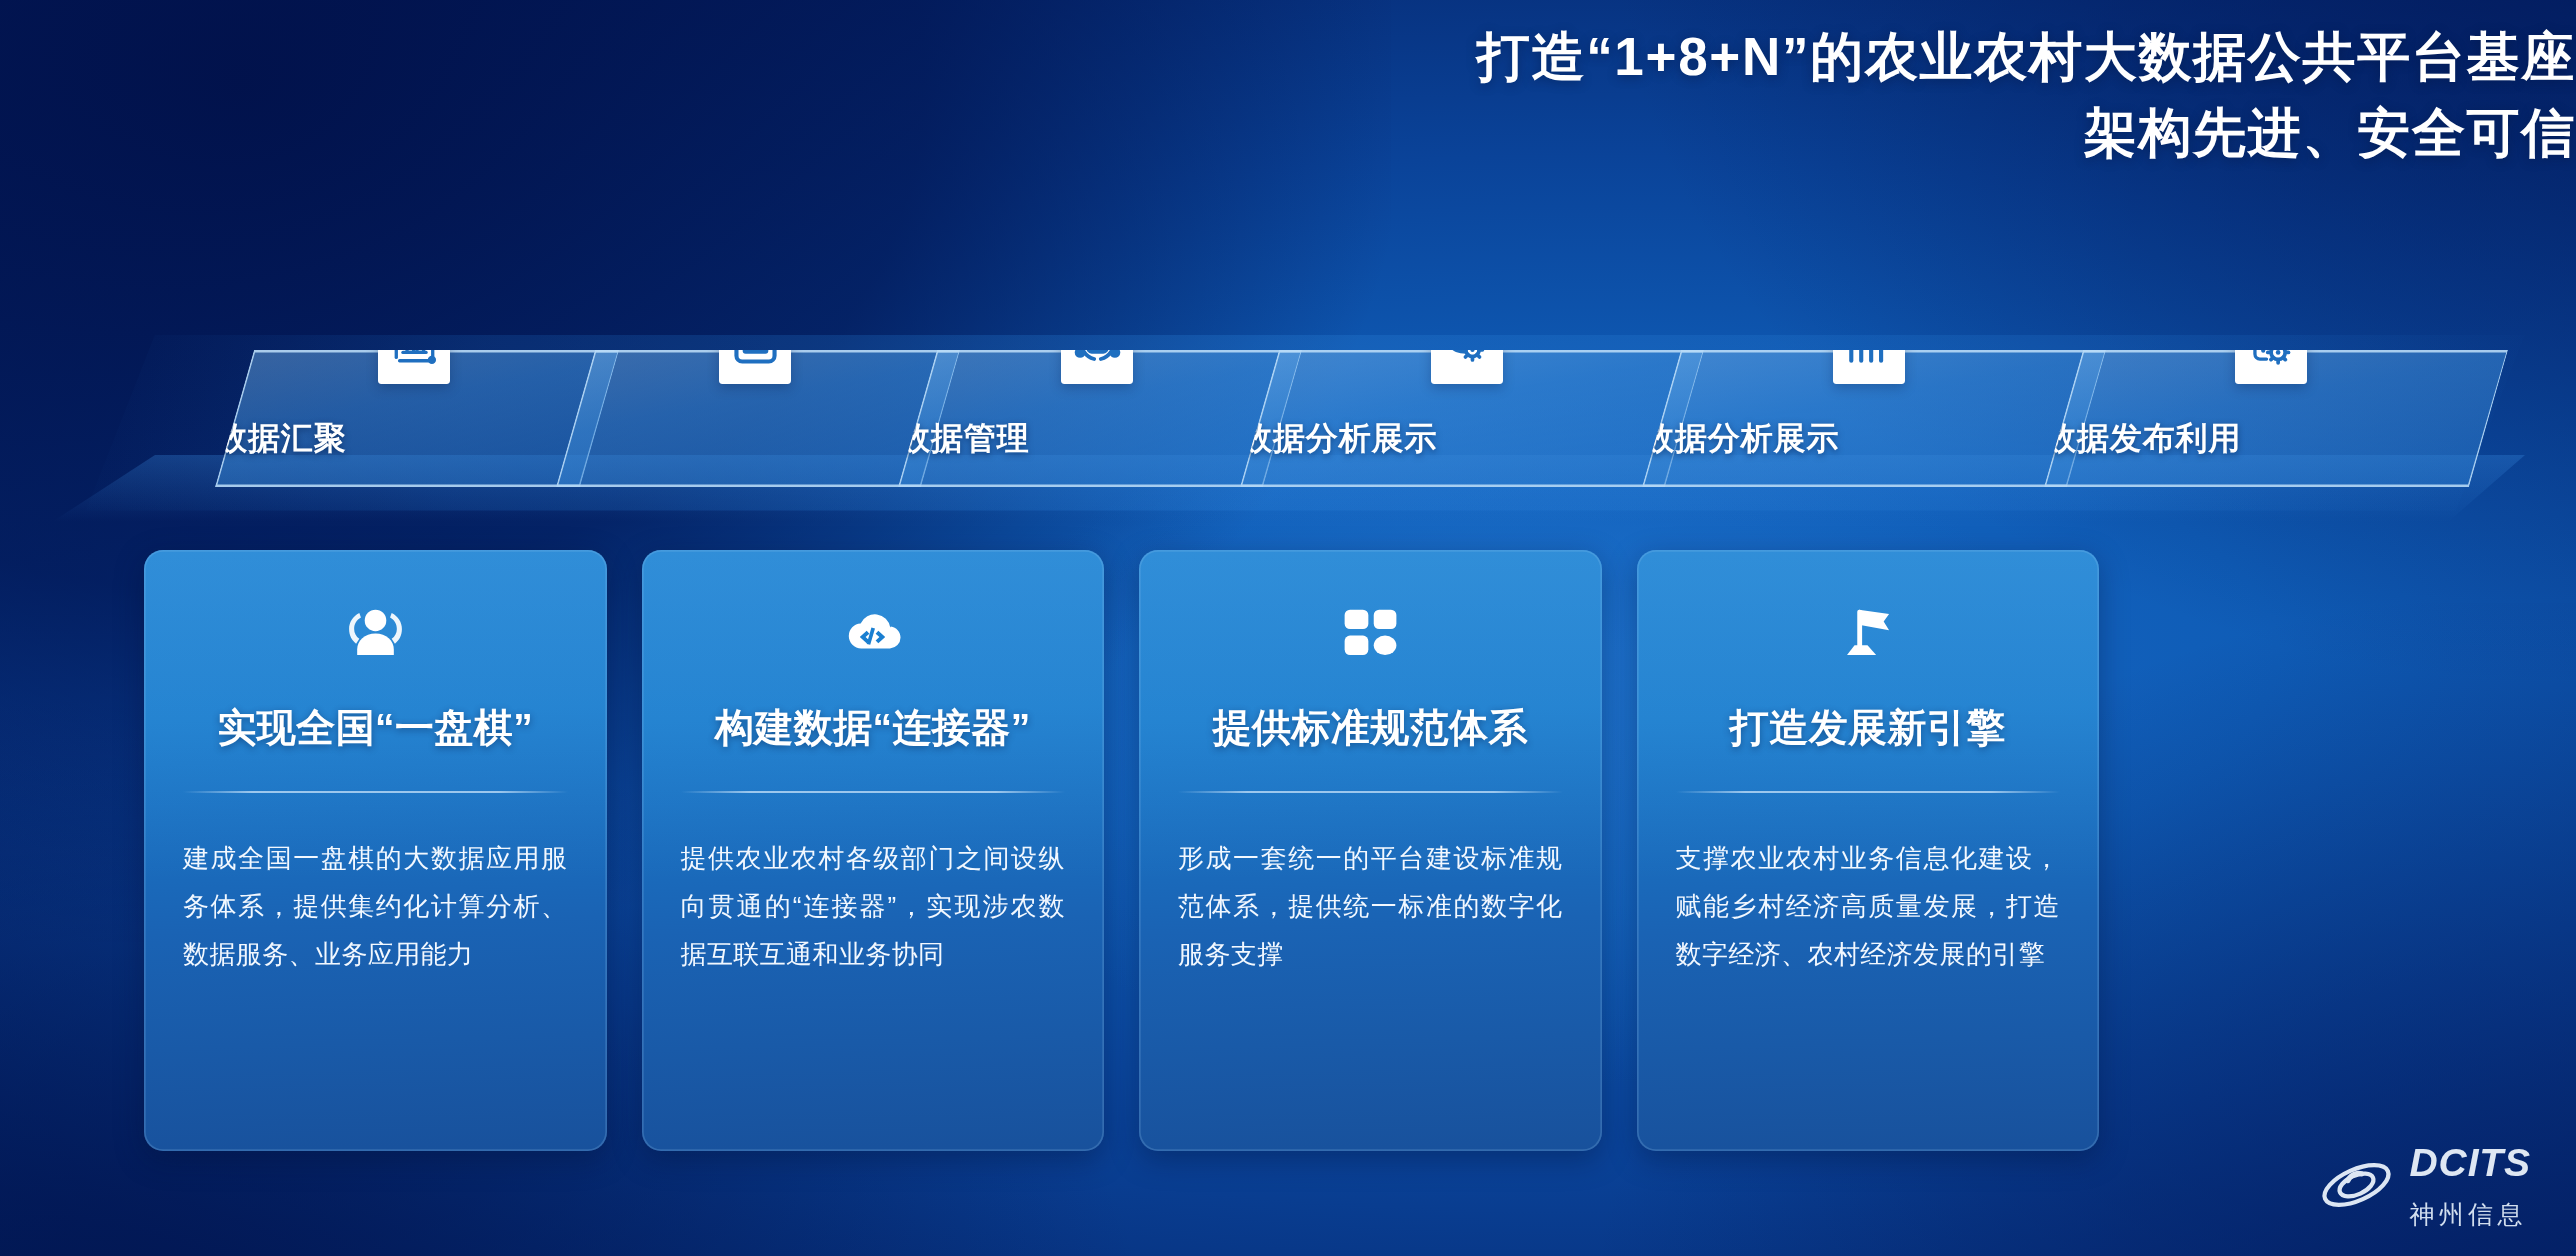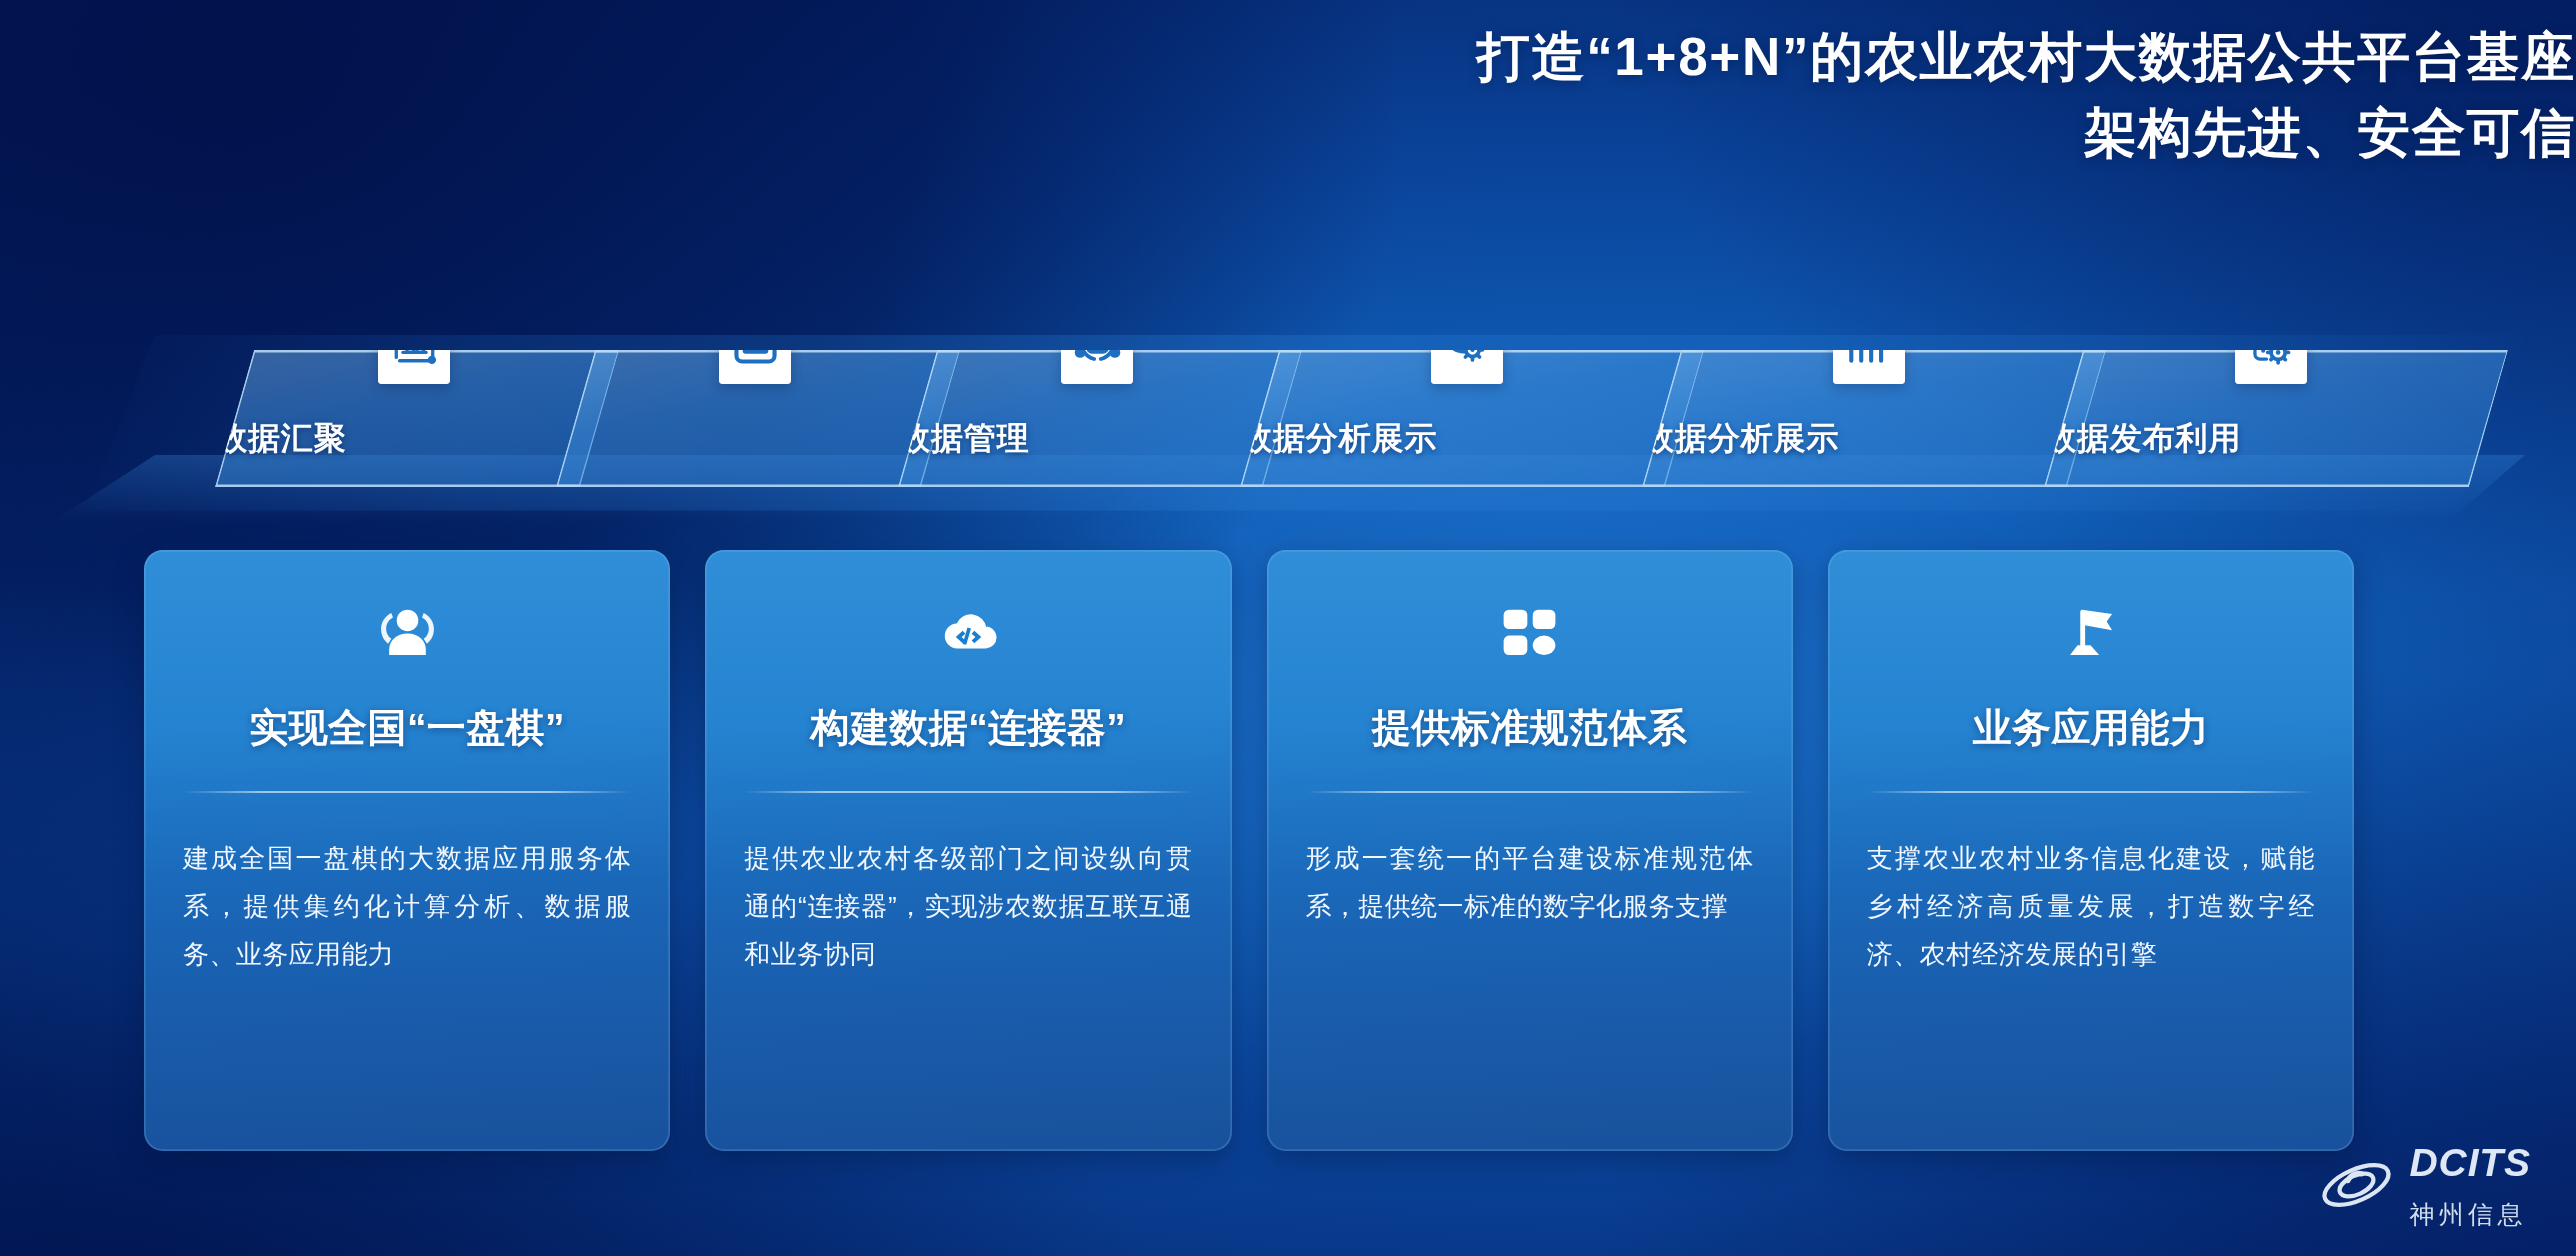--- a/index.html
+++ b/index.html
@@ -87,21 +87,21 @@
   }
   .seg-icon{
     position:absolute; top:-50px; width:72px; height:84px;
     background:#fff; border-radius:3.4px;
     display:flex; align-items:center; justify-content:center;
     box-shadow:0 3.4px 12px rgba(0,20,60,.25);
   }
   .seg-icon svg{ width:53px; height:53px; display:block; }
 
   
-  #cards{ position:absolute; z-index:5; left:144px; top:550px; width:2210px; height:601px; display:flex; gap:35px; }
+  #cards{ position:absolute; z-index:5; left:144px; top:550px; width:1955px; height:601px; display:flex; gap:35px; }
   .card{
     flex:1; border-radius:19px; position:relative; overflow:hidden;
     background:linear-gradient(178deg,#1a7fd1 0%, #1a7ccd 28%, #1a63b4 62%, #18519c 100%);
     box-shadow:inset 0 0 0 1.7px rgba(150,200,240,.22), 0 8.6px 29px rgba(0,18,56,.36);
     padding:0 39px;
   }
   .card::before{
     content:""; position:absolute; left:0; right:0; top:0; height:55%;
     background:linear-gradient(180deg, rgba(120,190,240,.24), rgba(120,190,240,0));
     pointer-events:none;
@@ -332,21 +332,21 @@
   </div>
 
   <div class="card">
     <div class="card-icon">
       <svg viewBox="0 0 64 64">
         <path d="M24 9l28 4-5 7 5 8-28-5z"></path>
         <rect x="22.5" y="9" width="4.5" height="36" rx="2"></rect>
         <path d="M13 51l7-9h12l8 9z"></path>
       </svg>
     </div>
-    <div class="card-title">业务应用能力</div>
+    <div class="card-title">打造发展新引擎</div>
     <div class="card-div"></div>
     <div class="card-body">支撑农业农村业务信息化建设，赋能乡村经济高质量发展，打造数字经济、农村经济发展的引擎</div>
   </div>
 
 </div>
 
 <div id="logo">
   <div class="mark">
     <svg viewBox="0 0 92 74">
       <g fill="none" stroke="#e8f1fb" stroke-width="5" stroke-linecap="round">

